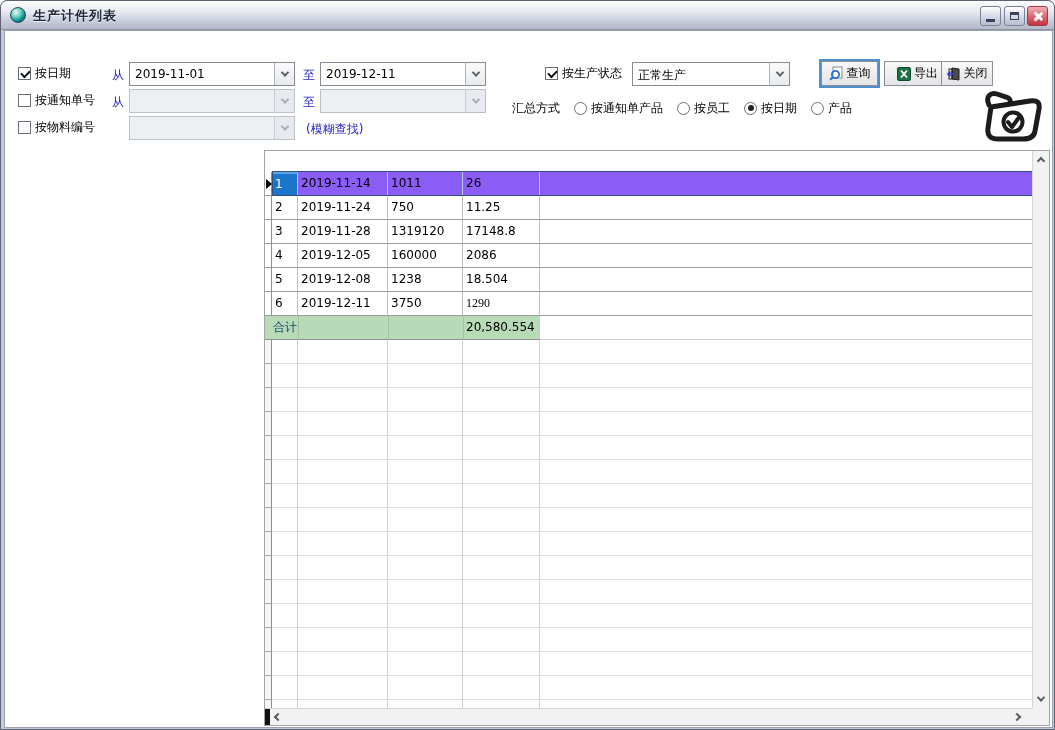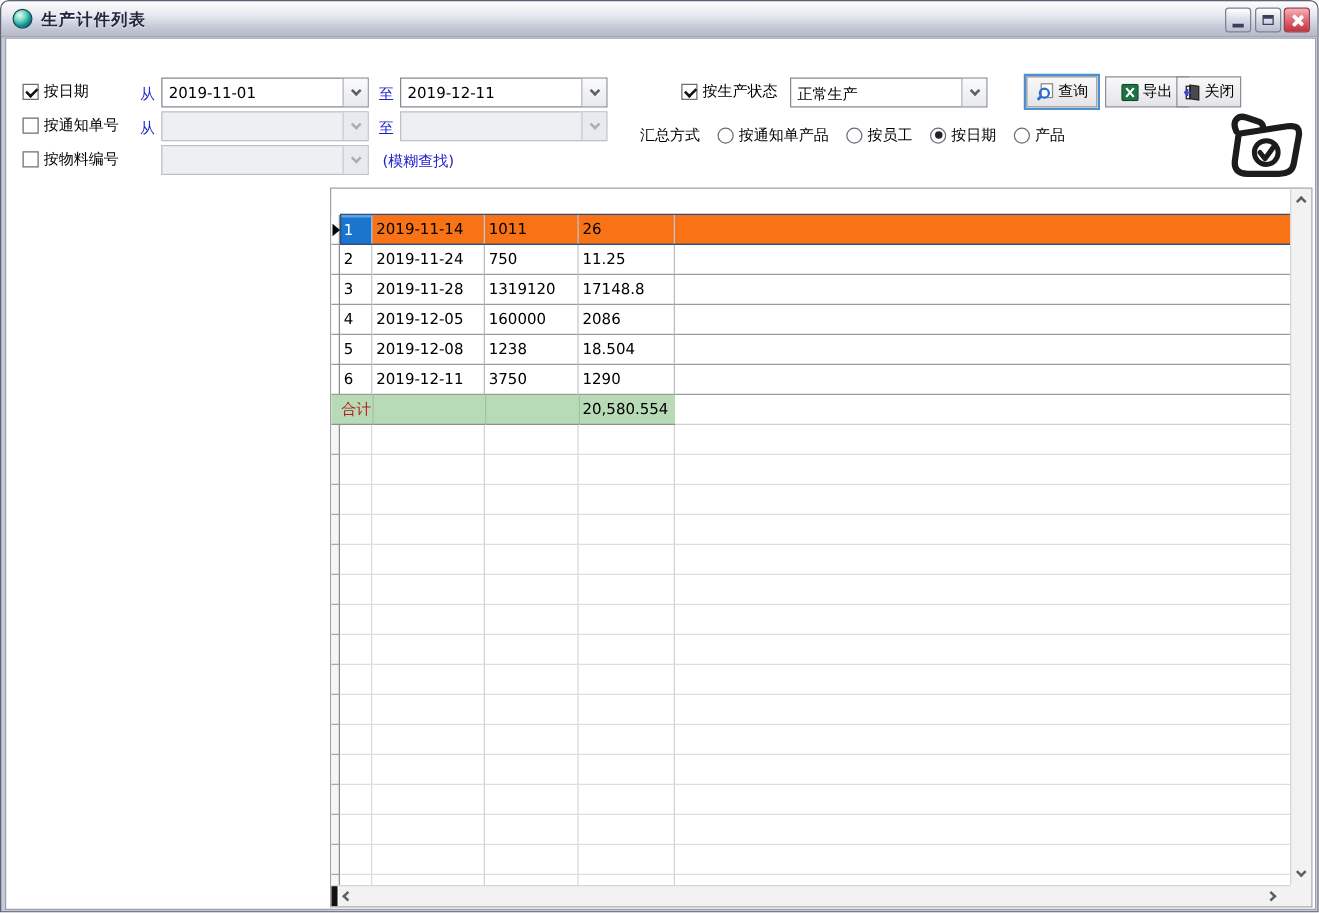--- a/index.html
+++ b/index.html
@@ -82,36 +82,36 @@
            border-right:1px solid #cfcfcf; color:#000; overflow:hidden; white-space:nowrap; }
   .hind { position:absolute; left:0; top:0; width:7px; height:20px; border-right:1px solid #8f8f8f; }
   .grid-row { position:absolute; left:0; width:768px; height:24px; }
   .cell { position:absolute; top:0; height:24px; line-height:23px; padding-left:3px;
           border-right:1px solid #bcbcbc; border-bottom:1px solid #9c9c9c; background:#fff;
           overflow:hidden; white-space:nowrap; }
   .ind { position:absolute; left:0; top:0; width:7px; height:24px; background:#fff;
          border-right:1px solid #8f8f8f; border-bottom:1px solid #9c9c9c; }
   .filler { position:absolute; left:275px; right:0; top:0; height:24px; background:#fff;
             border-bottom:1px solid #9c9c9c; }
-  .grid-row.selected .cell, .grid-row.selected .filler { background:#f97316; border-bottom-color:#2e4e7e; }
+  .grid-row.selected .cell, .grid-row.selected .filler { background:#8b5cf6; border-bottom-color:#2e4e7e; }
   .grid-row.selected .cell { border-right-color:#b9c8e4; }
   .grid-row.selected .cell.c0 { background:#1b75cd; color:#fff; border-top:2px solid #5fa3e0; line-height:20px; }
   .sel-outline { position:absolute; left:7px; top:20px; width:761px; height:25px;
                  border:1px solid #2e4e7e; z-index:3; pointer-events:none; }
   .row-indicator { width:0; height:0; border-left:6px solid #000;
                    border-top:5px solid transparent; border-bottom:5px solid transparent;
                    position:absolute; left:1px; top:7px; }
   .grid-row.empty .cell { border-right-color:#d2d2d2; border-bottom-color:#dedede; }
   .grid-row.empty .filler { border-bottom-color:#dedede; }
   .grid-row.empty .ind { border-bottom-color:#a8a8a8; background:#f6f6f6; }
   .total-row { position:absolute; left:0; top:165px; width:768px; height:24px; z-index:2; }
   .total-band { position:absolute; left:0; top:0; width:275px; height:24px; background:#b7dbb7;
                 border-bottom:1px solid #8f8f8f; }
   .tline { position:absolute; top:0; height:24px; border-left:1px solid #a3c4a3; }
-  .total-label { position:absolute; left:8px; top:0; line-height:23px; color:#b91c1c; }
+  .total-label { position:absolute; left:8px; top:0; line-height:23px; color:#0c4a6e; }
   .total-amount { position:absolute; left:201px; top:0; line-height:23px; color:#000; }
   .total-filler { position:absolute; left:275px; right:0; top:0; height:24px; background:#fff;
                   border-bottom:1px solid #cfcfcf; }
   
   .vscroll { position:absolute; right:0; top:0; width:17px; height:559px; background:#f2f2f2;
              border-left:1px solid #d6d6d6; z-index:5; }
   .vscroll .chev { position:absolute; left:5px; }
   .vscroll .chev.up { top:7px; } .vscroll .chev.down { bottom:8px; }
   .hscroll { position:absolute; left:0; bottom:0; height:17px; width:767px; background:#f2f2f2;
              border-top:1px solid #d6d6d6; z-index:5; }
@@ -300,21 +300,21 @@
             <div class="cell c1" style="left: 33px; width: 90px;">2019-12-08</div>
             <div class="cell c2" style="left: 123px; width: 75px;">1238</div>
             <div class="cell c3" style="left: 198px; width: 77px;">18.504</div>
             <div class="filler"></div>
           </div>
           <div class="grid-row" style="top: 141px;">
             <div class="ind"></div>
             <div class="cell c0" style="left: 7px; width: 26px;">6</div>
             <div class="cell c1" style="left: 33px; width: 90px;">2019-12-11</div>
             <div class="cell c2" style="left: 123px; width: 75px;">3750</div>
-            <div class="cell c3" style="left: 198px; width: 77px;">1290</div>
+            <div class="cell c3" style="left: 198px; width: 77px; font-family: Liberation Serif, serif;">1290</div>
             <div class="filler"></div>
           </div>
           <div class="grid-row empty" style="top: 189px;">
             <div class="ind"></div>
             <div class="cell" style="left: 7px; width: 26px;"></div>
             <div class="cell" style="left: 33px; width: 90px;"></div>
             <div class="cell" style="left: 123px; width: 75px;"></div>
             <div class="cell" style="left: 198px; width: 77px;"></div>
             <div class="filler"></div>
           </div>

